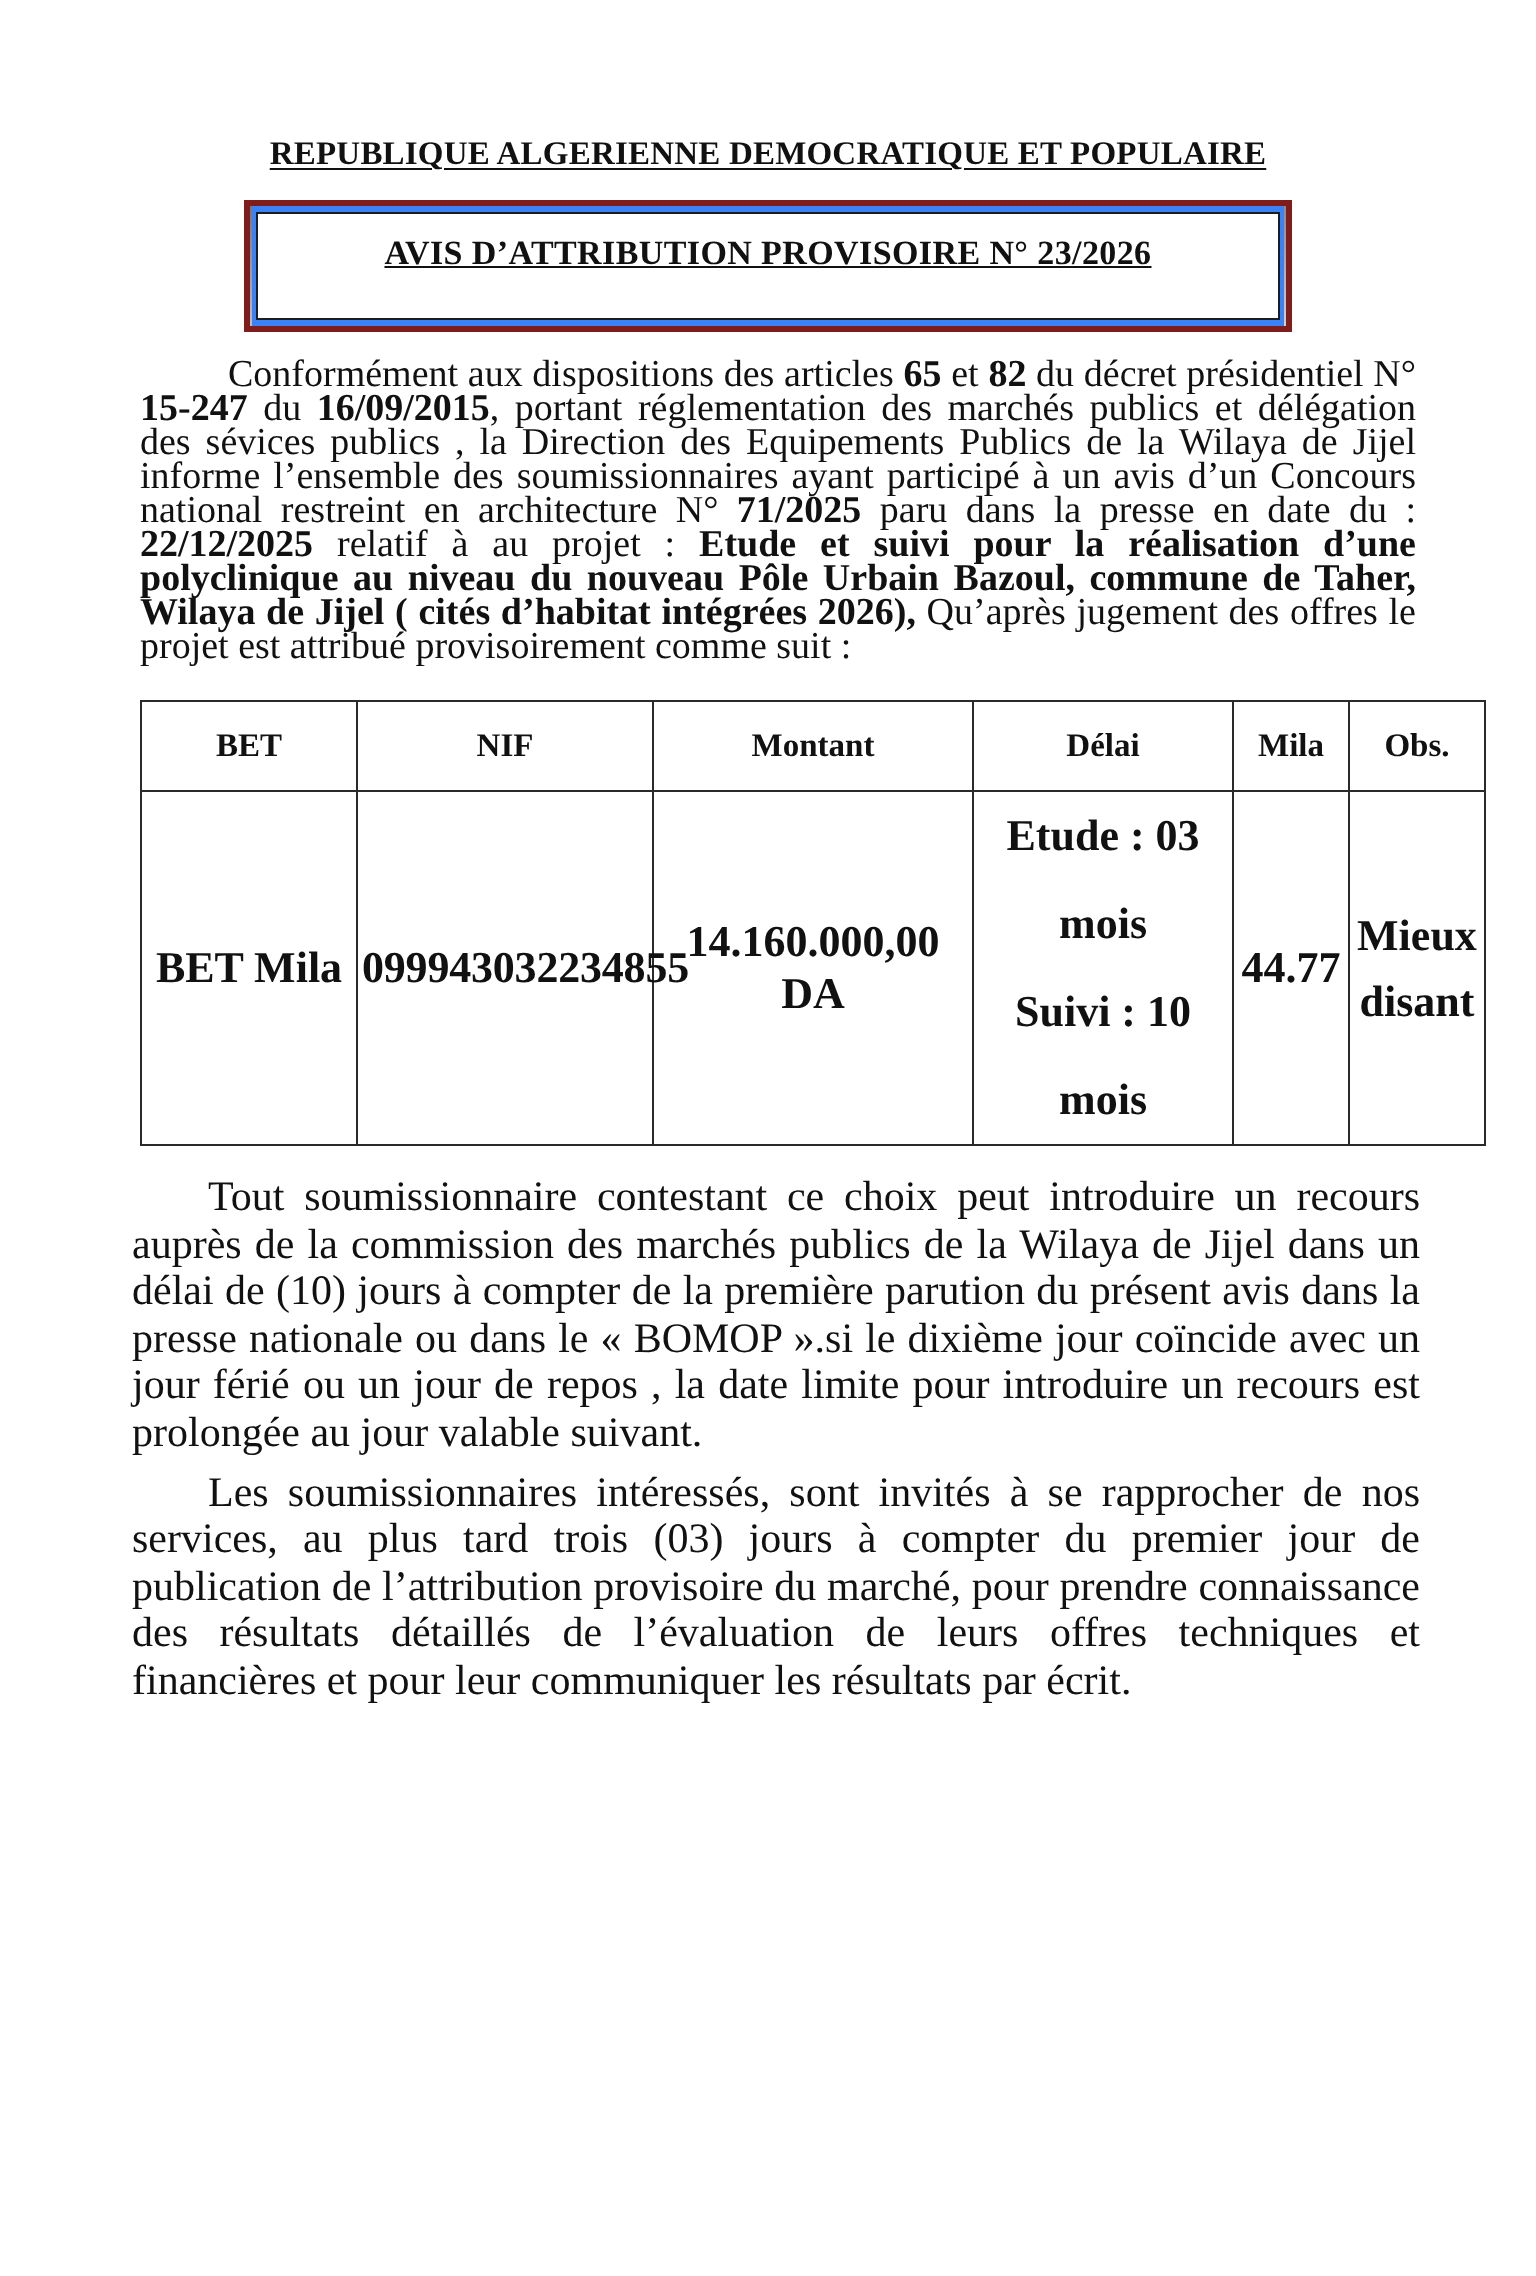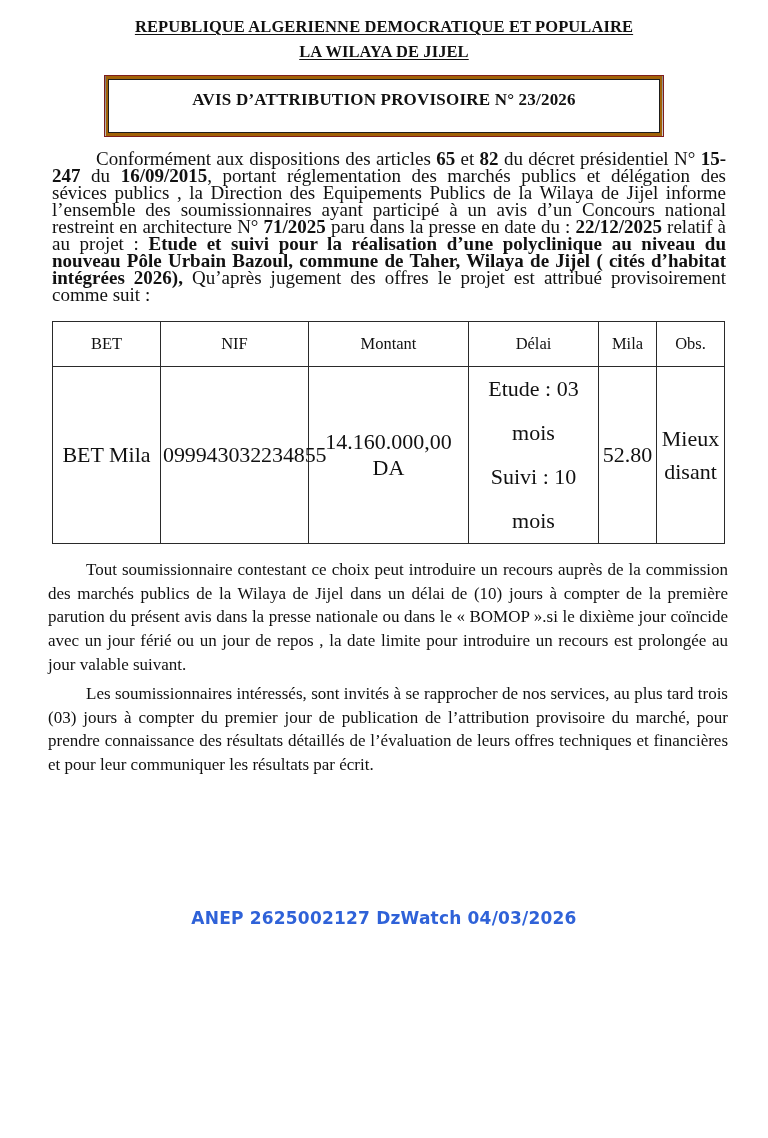--- a/index.html
+++ b/index.html
@@ -14,21 +14,22 @@
     font-family: "Liberation Serif", "DejaVu Serif", serif;
     color: #111111;
     overflow: hidden;
   }
 
   .page {
     position: relative;
     width: 768px;
     height: 944px;
     box-sizing: border-box;
-    padding: 0;
+    padding: 18px;
+    margin-top: 32px;
   }
 
   
   .header {
     padding-top: 14px;
     text-align: center;
   }
   .header-line {
     font-weight: bold;
     font-size: 16.5px;
@@ -39,24 +40,25 @@
   .header-line span.ul {
     text-decoration: underline;
     text-underline-offset: 2px;
   }
 
   
   .title-box-wrap {
     margin: 11px 104px 0 104px;
   }
   .title-box-outer {
-    border: 1px solid #7f1d1d;
+    border: 3px solid #7f1d1d;
     padding: 3px;
-    background: #a16207;
+    background: #3b82f6;
     position: relative;
+    text-decoration: underline;
   }
   .title-box-outer::before,
   .title-box-outer::after {
     content: "";
     position: absolute;
     background: #9a9a9a;
   }
   .title-box-outer::before {
     
     left: 0; top: 0; width: 1px; height: 100%;
@@ -112,21 +114,21 @@
   table.award {
     width: 100%;
     border-collapse: collapse;
     table-layout: fixed;
   }
   table.award th,
   table.award td {
     border: 1px solid #2a2a2a;
     text-align: center;
     vertical-align: middle;
-    font-weight: normal;
+    font-weight: bold;
     padding: 0 2px;
   }
   table.award th {
     height: 44px;
     font-size: 16.5px;
   }
   table.award td {
     height: 84px;
     font-size: 22px;
   }
@@ -140,21 +142,21 @@
   col.c-bet   { width: 108px; }
   col.c-nif   { width: 148px; }
   col.c-mont  { width: 160px; }
   col.c-delai { width: 130px; }
   col.c-note  { width: 58px; }
   col.c-obs   { width: 68px; }
 
   
   .lower-block {
     margin: 14px 40px 0 48px;
-    font-size: 17px;
+    font-size: 21px;
     line-height: 23.6px;
     text-align: justify;
   }
   .lower-block p {
     margin: 0 0 4px 0;
   }
   .lower-block p.second {
     margin-top: 6px;
   }
   .indent-sm {
@@ -178,21 +180,20 @@
     letter-spacing: 0.2px;
   }
 </style>
 </head>
 <body>
 
 <div class="page">
 
   <div class="header">
     <div class="header-line"><span class="ul">REPUBLIQUE ALGERIENNE DEMOCRATIQUE ET POPULAIRE</span></div>
-    <div class="header-line"><span class="ul">LA WILAYA DE JIJEL</span></div>
   </div>
 
   <div class="title-box-wrap">
     <div class="title-box-outer">
       <div class="title-box-inner">
         <span class="title-main">AVIS D’ATTRIBUTION PROVISOIRE N° 23/2026</span>
       </div>
     </div>
   </div>
 
@@ -222,32 +223,29 @@
       </thead>
       <tbody>
         <tr>
           <td class="bet-cell">BET Mila</td>
           <td class="nif-cell">099943032234855</td>
           <td class="montant-cell">14.160.000,00  DA</td>
           <td class="delai-cell">
             <div>Etude : 03 mois</div>
             <div>Suivi : 10 mois</div>
           </td>
-          <td class="note-cell">52.80</td>
+          <td class="note-cell">44.77</td>
           <td class="obs-cell">
             <div>Mieux</div>
             <div>disant</div>
           </td>
         </tr>
       </tbody>
     </table>
   </div>
 
   <div class="lower-block">
     <p><span class="indent-sm"></span><span>Tout soumissionnaire contestant ce choix peut introduire un recours auprès de la  commission des marchés publics de la Wilaya de Jijel dans un délai de (10) jours à compter  de la première parution du présent avis dans la presse nationale ou dans le « BOMOP ».si le dixième jour coïncide avec un jour férié ou un jour de repos , la date limite pour introduire un recours est prolongée au jour valable suivant.</span></p>
     <p class="second"><span class="indent-sm"></span><span>Les soumissionnaires intéressés, sont invités à se rapprocher de nos services, au plus tard trois (03) jours à compter du premier jour de publication de l’attribution provisoire du marché, pour prendre connaissance des résultats détaillés de l’évaluation de leurs offres techniques et financières et pour leur communiquer les résultats par écrit.</span></p>
   </div>
 
-  <div class="footer">
-    <span class="footer-text" style="color: rgb(47, 98, 216);">ANEP 2625002127 DzWatch 04/03/2026</span>
-  </div>
 
 </div>
 
 </body></html>

